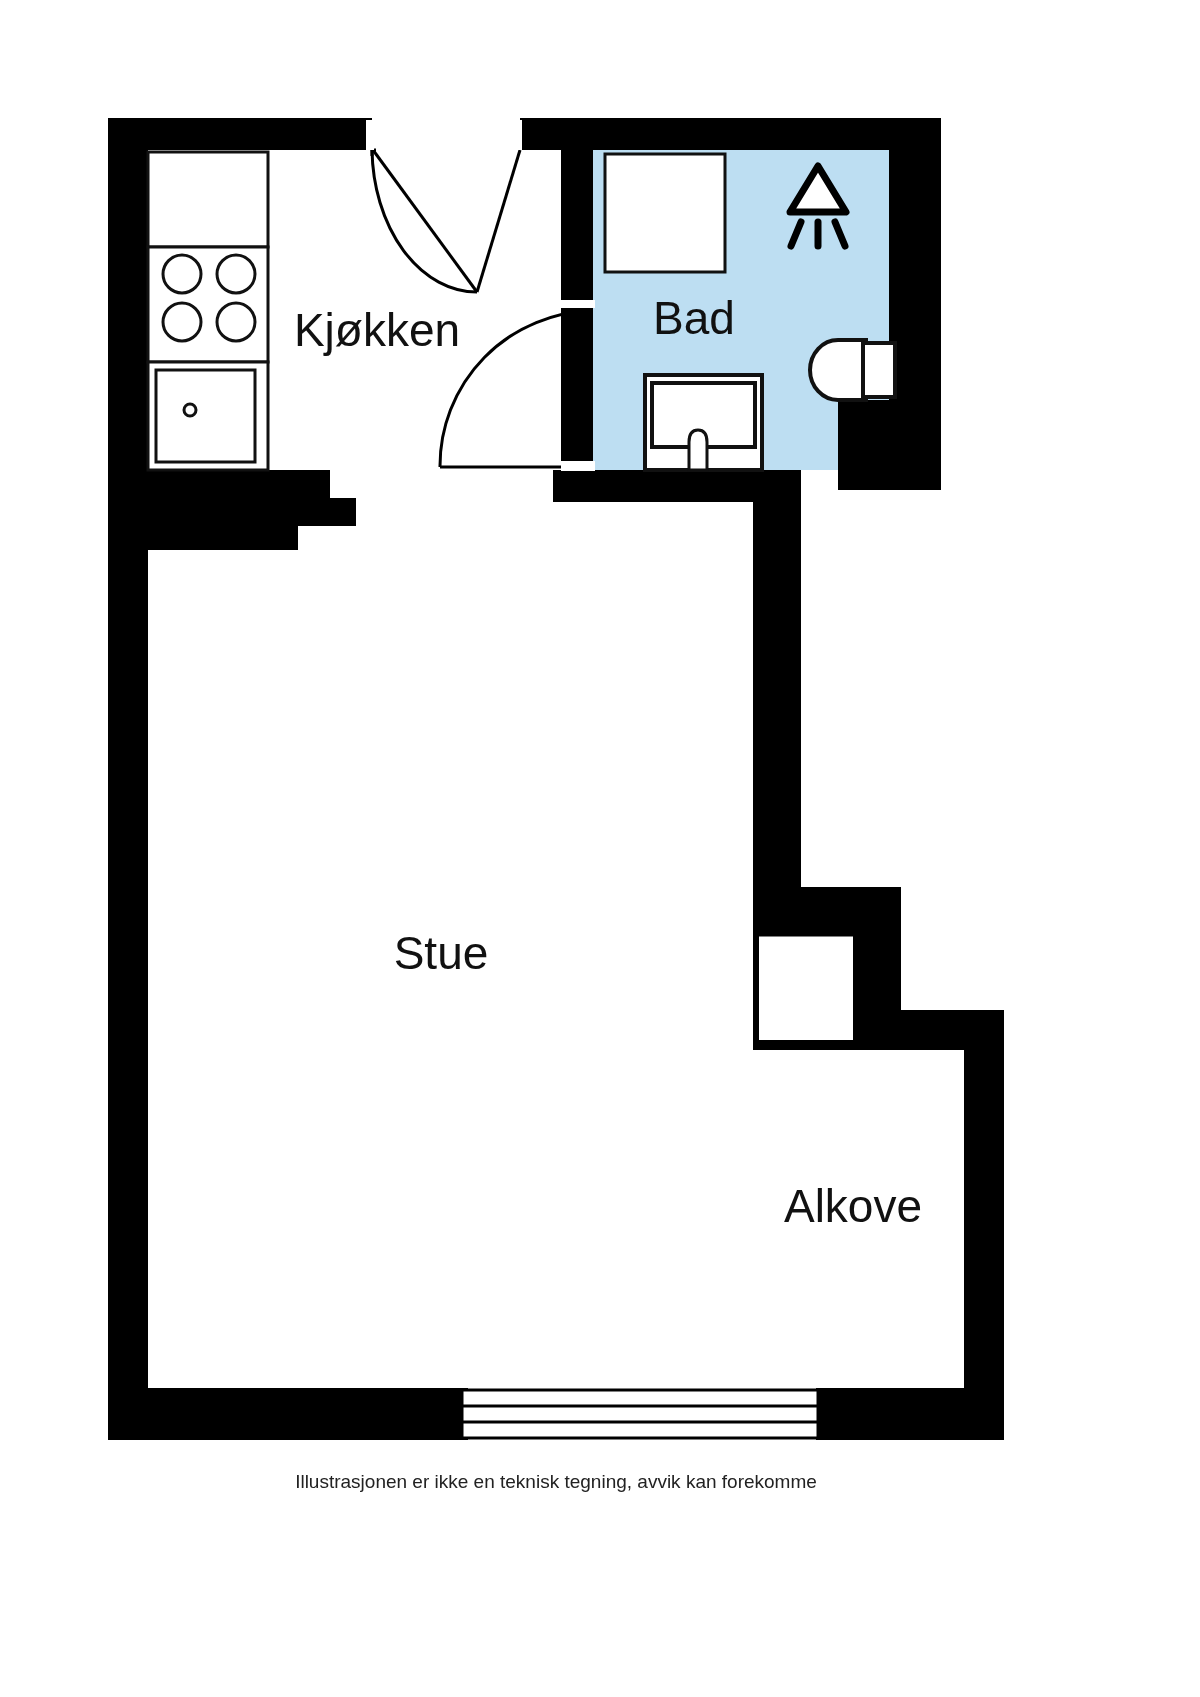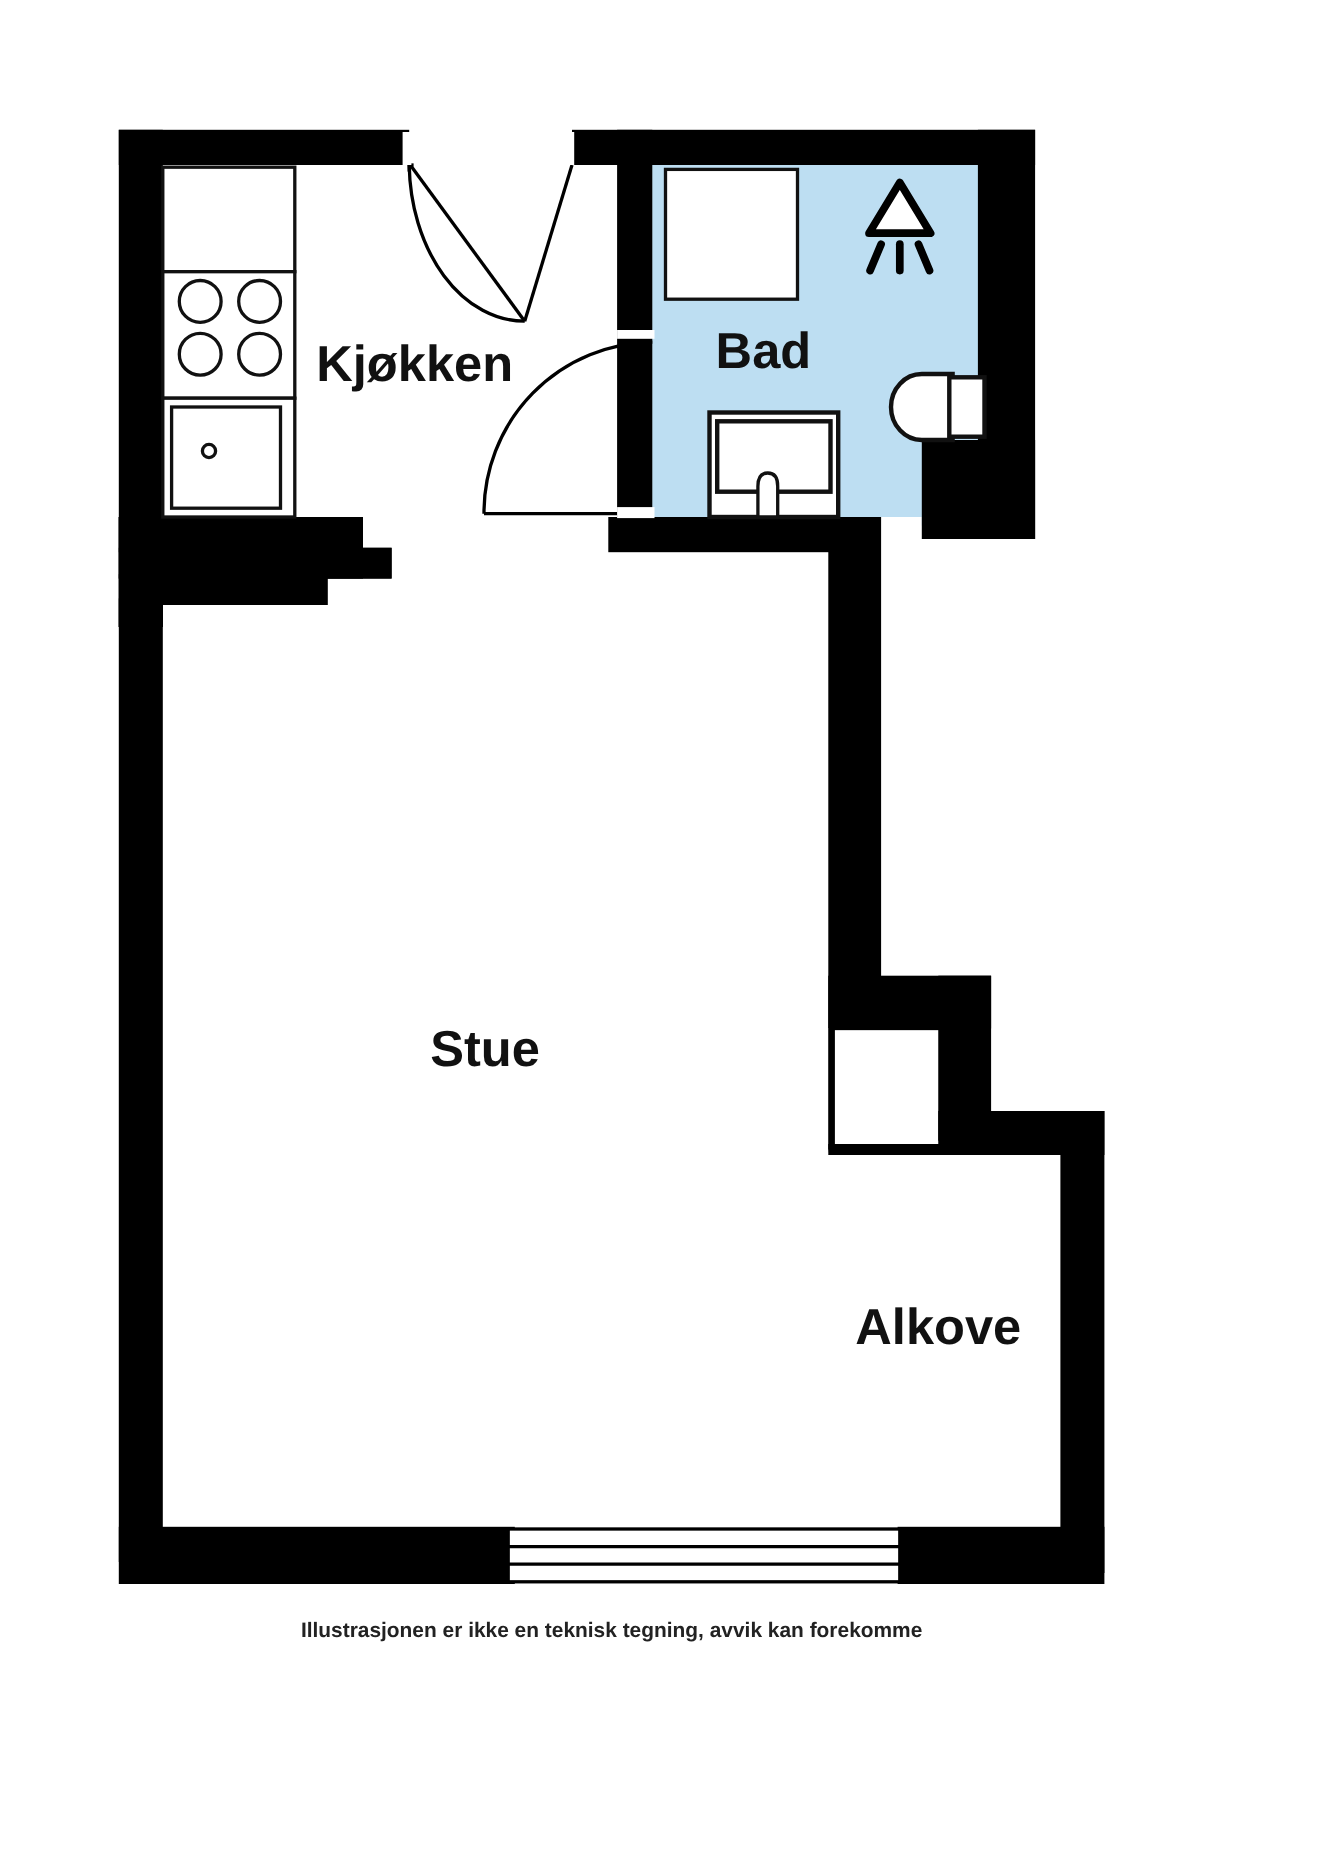--- a/index.html
+++ b/index.html
@@ -1,17 +1,17 @@
 <!DOCTYPE html>
 <html><head>
 <meta charset="utf-8">
 <style>
   html,body{margin:0;padding:0;background:#ffffff;}
   body{width:1200px;height:1697px;font-family:"Liberation Sans",sans-serif;position:relative;overflow:hidden;}
-  #stage{position:absolute;left:0;top:0;width:1200px;height:1238px;font-weight:bold;}
+  #stage{position:absolute;left:0;top:0;width:1200px;height:1238px;}
   svg{display:block;}
   .roomlabel{font-family:"Liberation Sans",sans-serif;fill:#111111;font-size:46px;text-anchor:middle;dominant-baseline:middle;}
   .caption{font-family:"Liberation Sans",sans-serif;fill:#222222;font-size:19px;text-anchor:middle;}
 </style>
 </head>
 <body>
 
 <div id="stage">
 <svg width="1200" height="1697" viewBox="0 0 1200 1697" xmlns="http://www.w3.org/2000/svg">
 

